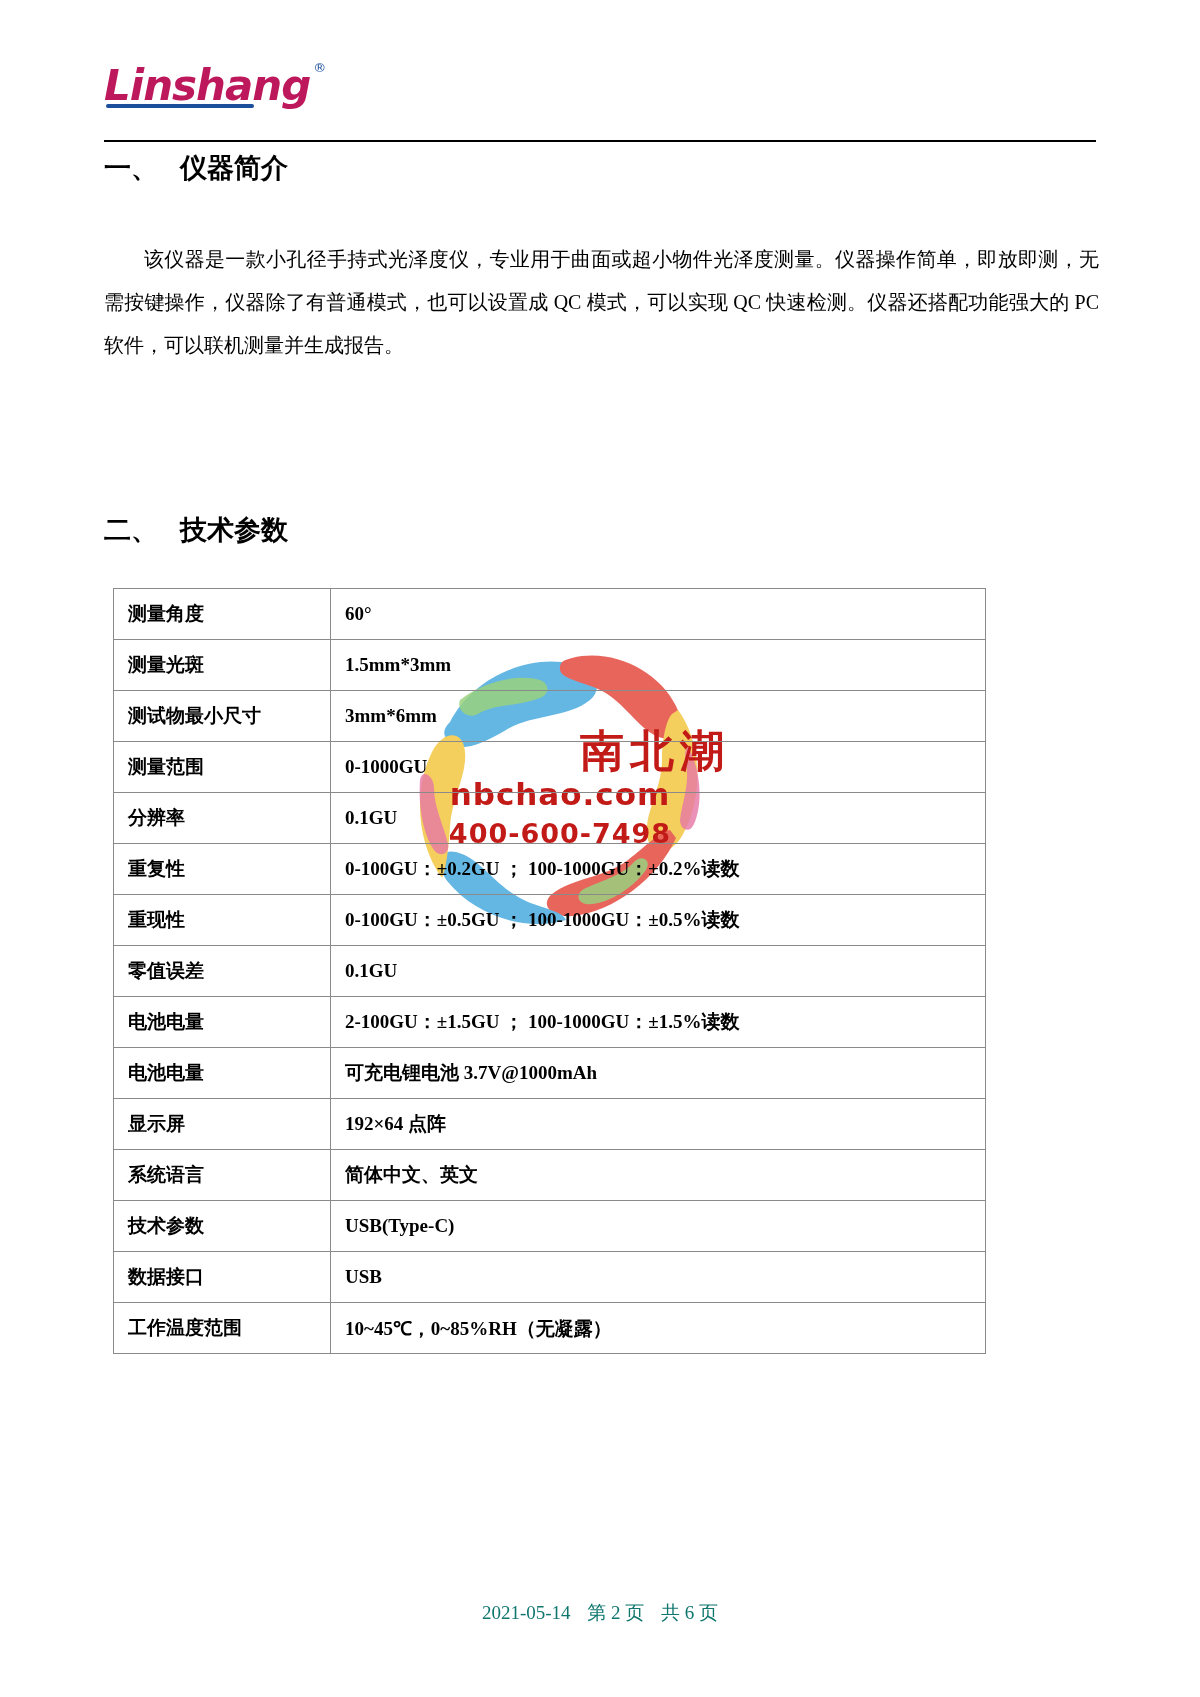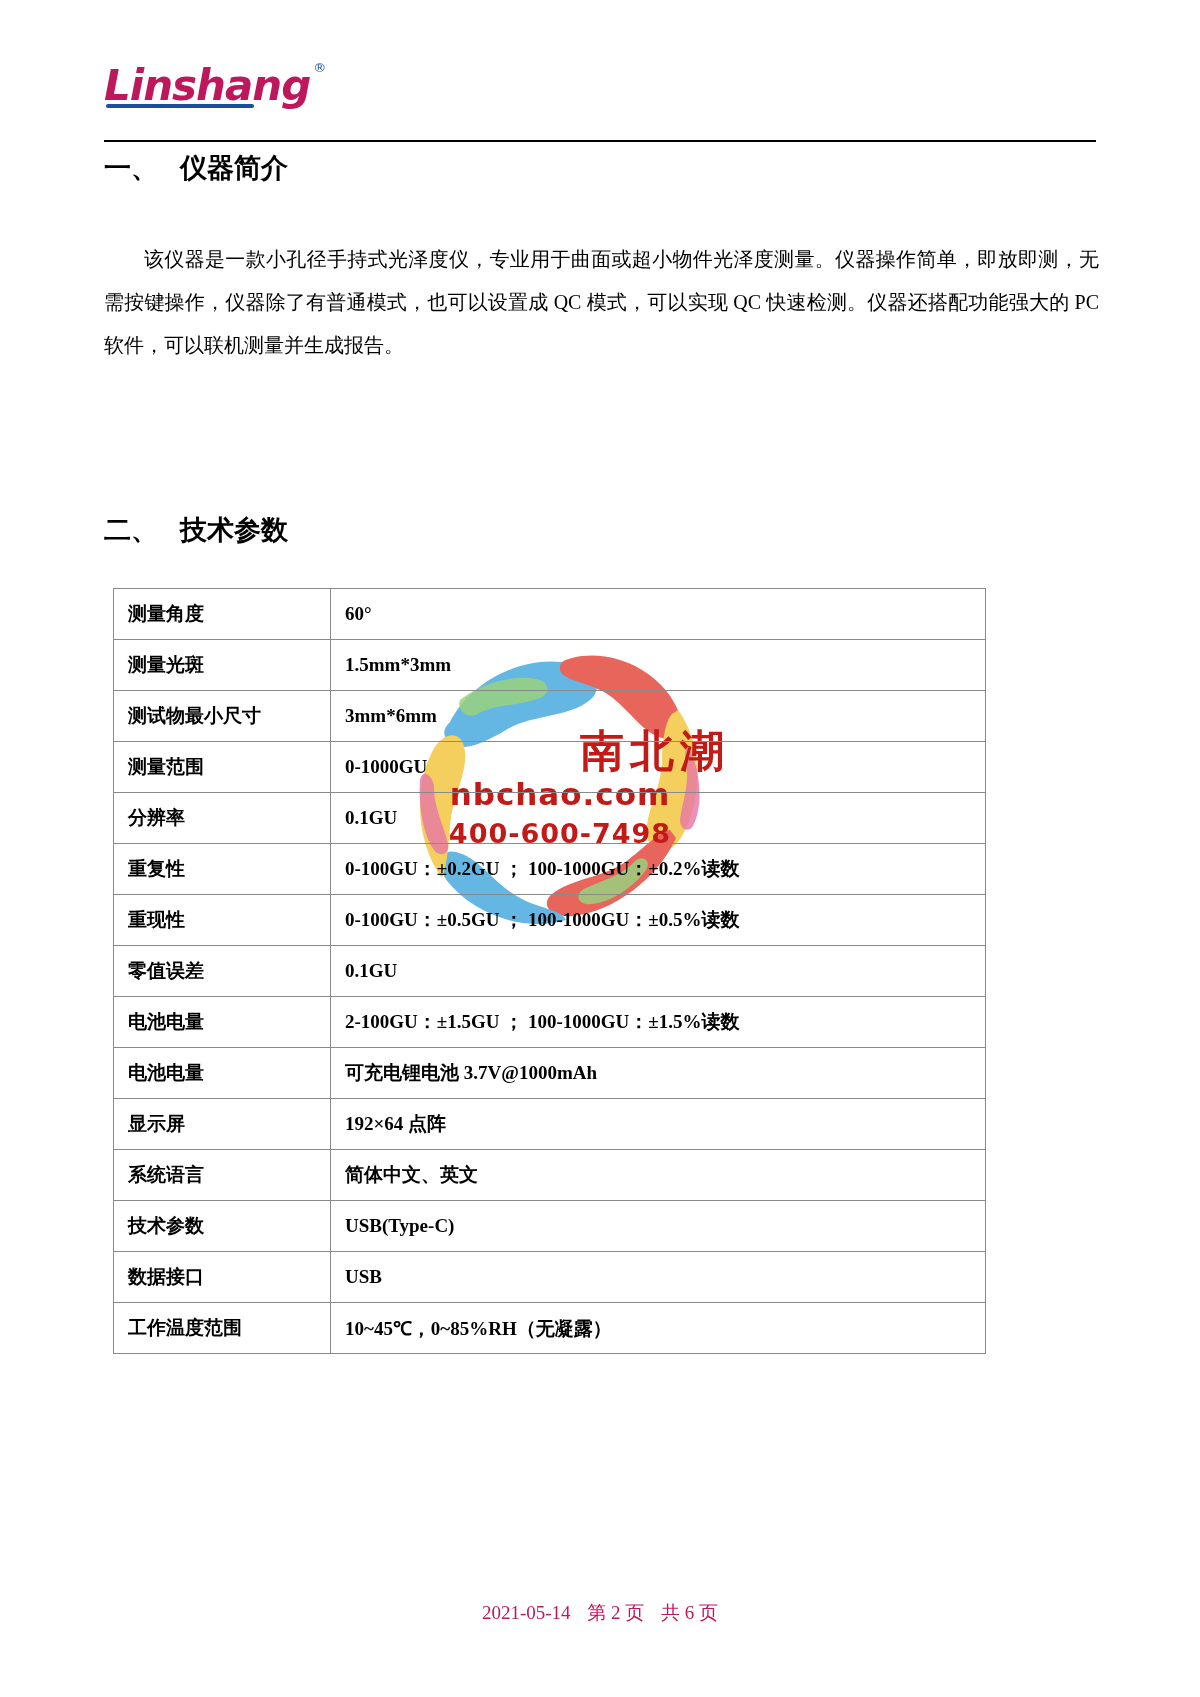--- a/index.html
+++ b/index.html
@@ -153,21 +153,21 @@
   }
 
   
   .footer {
     position: absolute;
     left: 0;
     top: 1600px;
     width: 1200px;
     text-align: center;
     font-size: 19px;
-    color: #be185d;
+    color: #0f766e;
   }
   .footer span { margin: 0 6px; }
 </style>
 </head>
 <body>
 
 <div class="page">
 
   <div class="header">
     <div class="logo">

